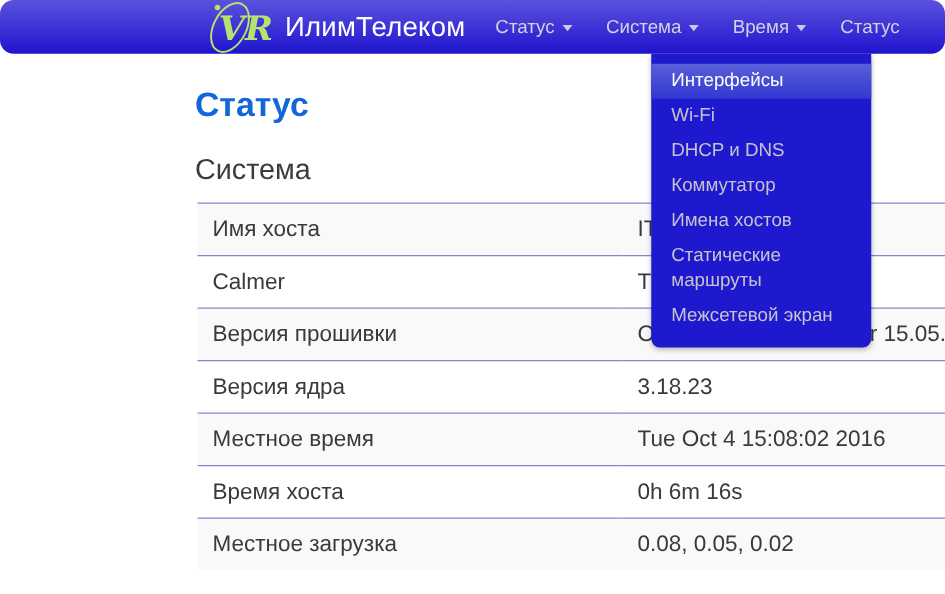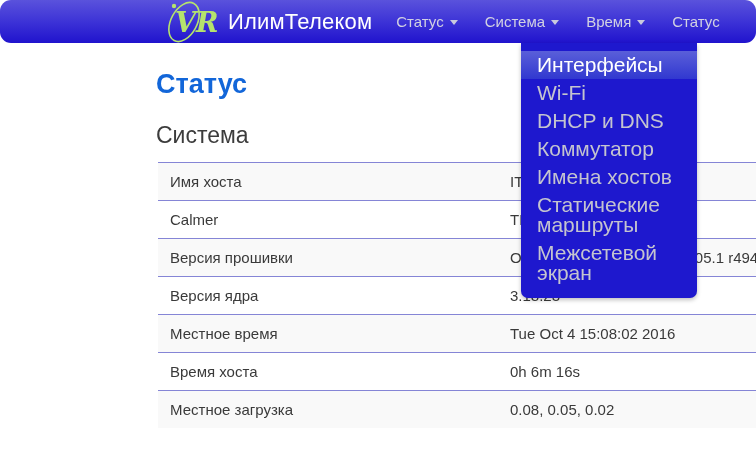--- a/index.html
+++ b/index.html
@@ -17,34 +17,34 @@
   .nav-item { display:flex; align-items:center; color:#d2d2e2; font-size:15px;
     cursor:pointer; white-space:nowrap; }
   .caret { width:0; height:0; border-left:4px solid transparent;
     border-right:4px solid transparent; border-top:5px solid #c9c9de;
     margin-left:6px; margin-top:2px; }
 
   
   .dropdown { position:absolute; left:521px; top:43px; width:176px; z-index:30;
     background:#1e18ce; border-radius:0 0 7px 7px; padding:8px 0 11px 0;
     box-shadow:0 2px 4px rgba(0,0,0,0.25); }
-  .dd-item { padding:4px 16px; font-size:21px; line-height:20px; color:#c4c4cf;
+  .dd-item { padding:4px 16px; font-size:15px; line-height:20px; color:#c4c4cf;
     cursor:pointer; }
   .dd-item.active { background:linear-gradient(180deg,#5a5fd9 0%, #3138d0 100%);
     color:#ffffff; }
 
   
   .page-title { margin:26px 0 0 156px; color:#1266d9; font-size:27px; font-weight:bold; }
   .section-title { margin:22px 0 13px 156px; color:#3c3c3c; font-size:23px; font-weight:normal; }
 
   .status-table { margin-left:158px; width:calc(100% - 158px); border-collapse:collapse;
     table-layout:fixed; }
   .status-table tr { border-top:1px solid #8585d6; }
   .status-table tr:nth-child(odd) { background:#f9f9f9; }
-  .status-table td { font-size:15px; color:#3a3a3a; padding:10px 0 10px 12px;
+  .status-table td { font-size:18px; color:#3a3a3a; padding:10px 0 10px 12px;
     white-space:nowrap; overflow:visible; }
   .status-table td.label { width:340px; }
   .status-table td.value { padding-left:12px; }
 </style>
 </head>
 <body>
 
 <div class="navbar">
   <div class="brand">
     <span>

